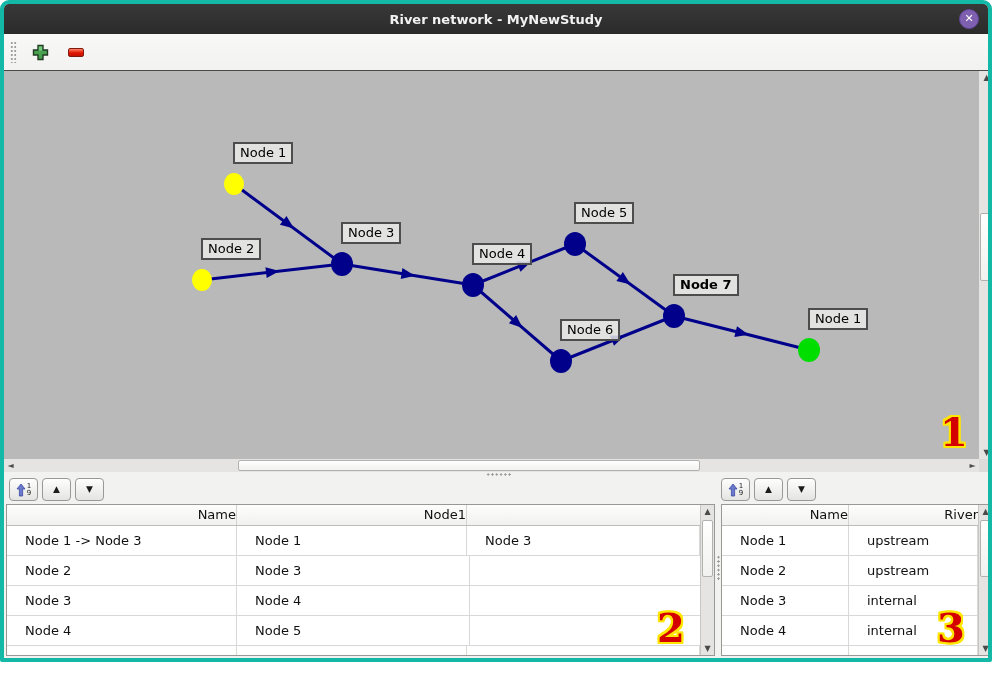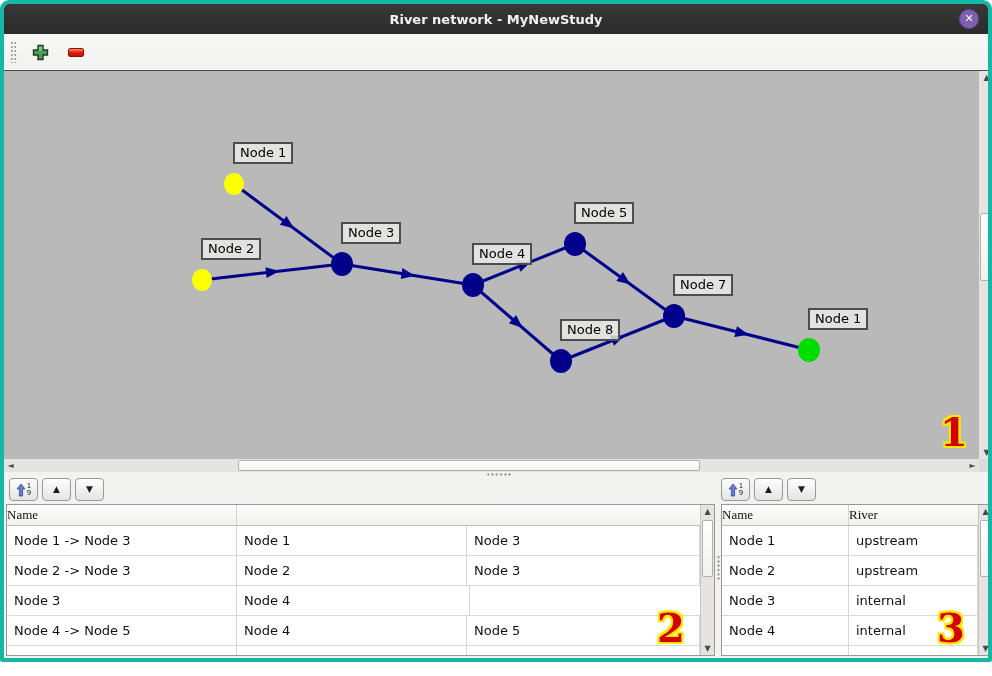--- a/index.html
+++ b/index.html
@@ -82,26 +82,26 @@
     cursor:pointer; }
   .sq-btn .tri { font-size:9px; color:#1c1c1c; line-height:9px; }
   .sort-ic { display:flex; align-items:center; gap:1px; }
   .sort-nums { display:flex; flex-direction:column; font-size:7px; line-height:7px; color:#222; }
   
   .tframe { position:absolute; background:#ffffff; border:1px solid #989894; }
   #frame-left  { left:2px; top:28px; width:709px; height:152px; }
   #frame-right { left:1px; top:28px; width:272px; height:152px; }
   .t-header { display:flex; height:21px; background:linear-gradient(#fdfdfd,#f1f1ef);
     border-bottom:1px solid #bdbdbb; }
-  .th { font-size:13px; text-align:left; line-height:20px; border-right:1px solid #d2d2d0;
-    overflow:hidden; cursor:pointer;font-family:Liberation Serif, serif; }
+  .th { font-size:13px; text-align:right; line-height:20px; border-right:1px solid #d2d2d0;
+    overflow:hidden; cursor:pointer; }
   .t-body { position:relative; overflow:hidden; }
   .t-row { display:flex; height:30px; border-bottom:1px solid #d8d8d6; background:#fff; cursor:default; }
   .t-row.part { height:9px; border-bottom:none; }
-  .td { font-size:13px; line-height:29px; padding-left:7px; border-right:1px solid #d8d8d6;
+  .td { font-size:13px; line-height:29px; padding-left:18px; border-right:1px solid #d8d8d6;
     white-space:nowrap; overflow:hidden; }
   .t-vscroll { position:absolute; right:0; top:0; width:14px; height:150px; background:#e6e4e2;
     border-left:1px solid #c6c6c4; }
   
   #statusbar { position:absolute; left:0; top:655px; width:990px; height:20px;
     background:#efefed; border-top:1px solid #c9c9c7; }
   #resize-grip { position:absolute; right:3px; bottom:3px; width:13px; height:13px;
     background-image:radial-gradient(circle,#a8a8a6 1px,transparent 1.2px); background-size:4.3px 4.3px;
     clip-path:polygon(100% 0,100% 100%,0 100%); cursor:nwse-resize; }
 </style>
@@ -156,22 +156,22 @@
         <ellipse cx="557" cy="290" rx="11" ry="12" fill="#00008b"></ellipse>
         <ellipse cx="670" cy="245" rx="11" ry="12" fill="#00008b"></ellipse>
         <ellipse cx="805" cy="279" rx="11" ry="12" fill="#00de00"></ellipse>
       </svg>
     <div id="labels">
         <div class="node-label" style="left: 229px; top: 71px;">Node 1</div>
         <div class="node-label" style="left: 197px; top: 167px;">Node 2</div>
         <div class="node-label" style="left: 337px; top: 151px;">Node 3</div>
         <div class="node-label" style="left: 468px; top: 172px;">Node 4</div>
         <div class="node-label" style="left: 570px; top: 131px;">Node 5</div>
-        <div class="node-label" style="left: 556px; top: 248px;">Node 8</div>
-        <div class="node-label" style="left: 669px; top: 203px;">Node 7</div>
+        <div class="node-label" style="left: 556px; top: 248px;">Node 6</div>
+        <div class="node-label" style="left: 669px; top: 203px; font-weight: bold;">Node 7</div>
         <div class="node-label" style="left: 804px; top: 237px;">Node 1</div>
       </div>
 
     <div class="marker" id="marker-1">1</div>
 
     <div class="sb-track" id="canvas-vsb">
       <div class="sb-btn" style="left:0;top:0;width:15px;height:13px;">
           <span>▲</span>
         </div>
       <div class="sb-thumb" style="left:1px;top:142px;width:13px;height:68px;"></div>
@@ -215,38 +215,37 @@
           <span class="tri">▲</span>
         </div>
         <div class="sq-btn">
           <span class="tri">▼</span>
         </div>
       </div>
 
       <div class="tframe" id="frame-left">
         <div class="t-header">
           <div class="th" style="width:230px;">Name</div>
+          <div class="th" style="width:230px;">Node1</div>
         </div>
         <div class="t-body">
           <div class="t-row">
             <div class="td" style="width:230px;">Node 1 -&gt; Node 3</div>
             <div class="td" style="width:230px;">Node 1</div>
             <div class="td" style="width:233px;">Node 3</div>
           </div>
           <div class="t-row">
-            <div class="td" style="width:230px;">Node 2 -&gt; Node 3</div>
             <div class="td" style="width:230px;">Node 2</div>
             <div class="td" style="width:233px;">Node 3</div>
           </div>
           <div class="t-row">
             <div class="td" style="width:230px;">Node 3</div>
             <div class="td" style="width:233px;">Node 4</div>
           </div>
           <div class="t-row">
-            <div class="td" style="width:230px;">Node 4 -&gt; Node 5</div>
             <div class="td" style="width:230px;">Node 4</div>
             <div class="td" style="width:233px;">Node 5</div>
           </div>
           <div class="t-row part">
             <div class="td" style="width:230px;"></div>
               <div class="td" style="width:230px;"></div>
               <div class="td" style="width:233px;"></div>
           </div>
         </div>
         <div class="t-vscroll">

